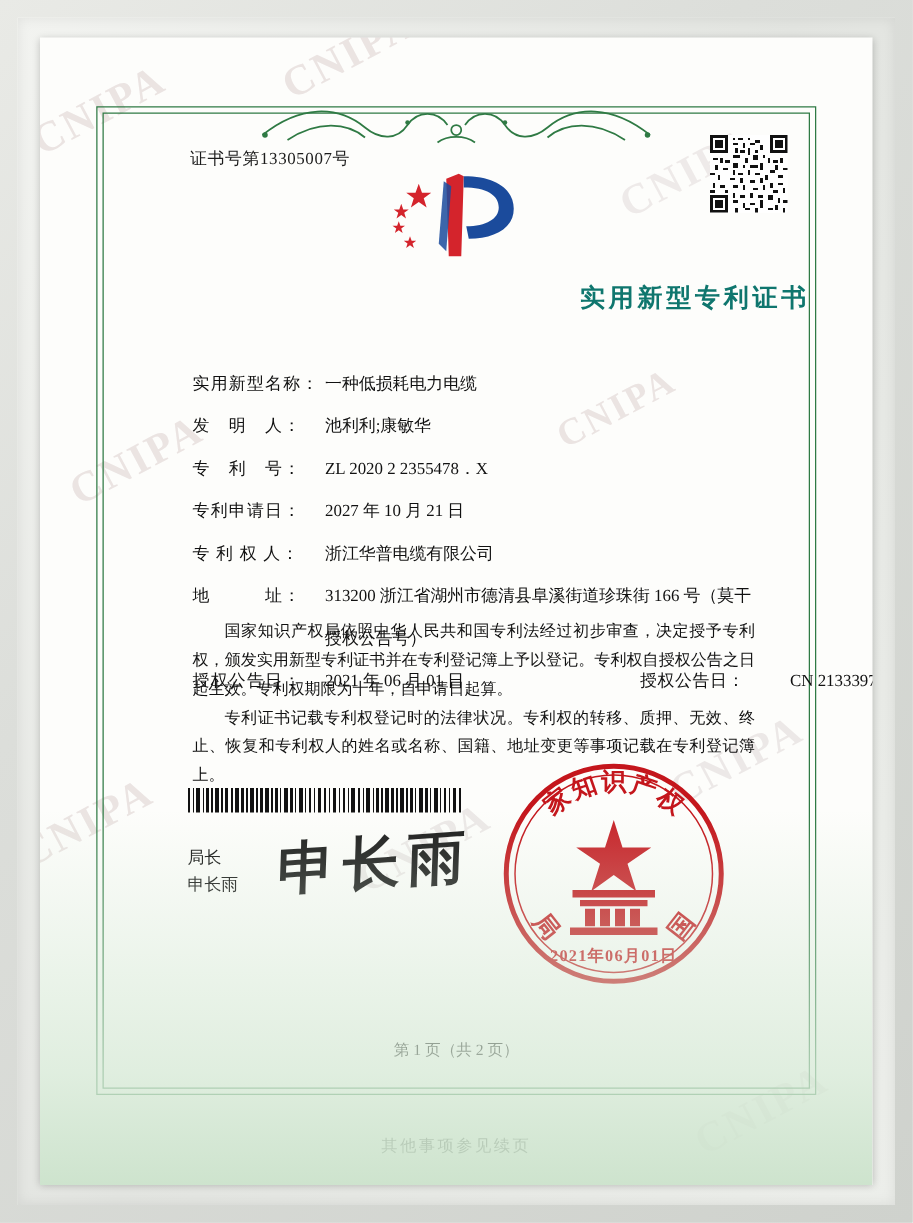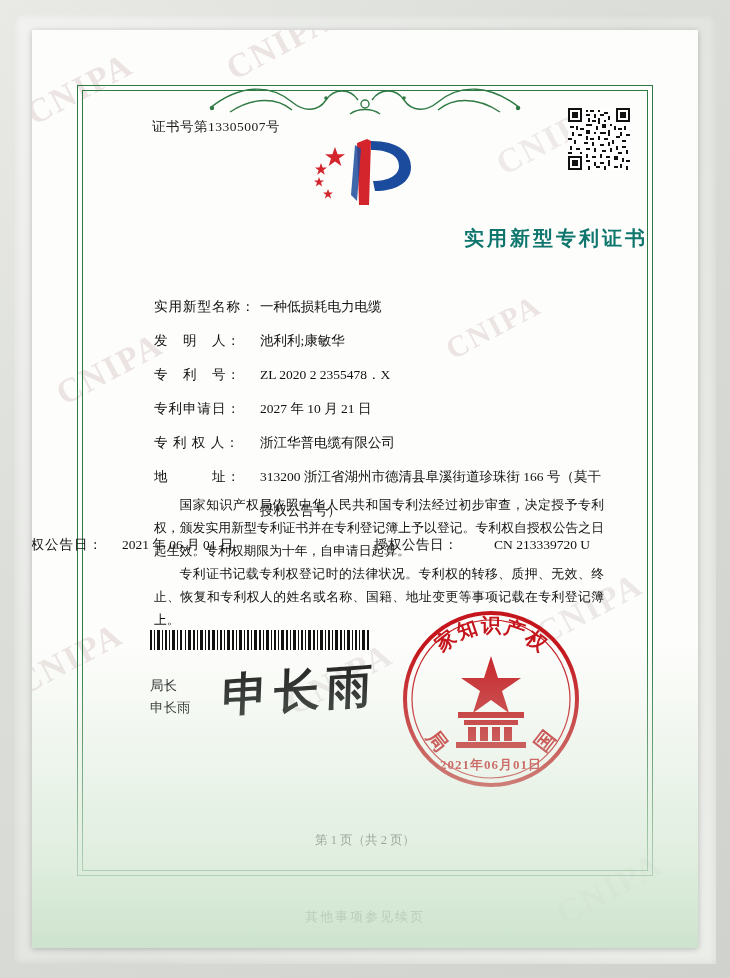--- a/index.html
+++ b/index.html
@@ -119,21 +119,20 @@
     position:absolute;
     left:72px; right:40px;
     top:200px;
     font-size:13.5px;
     color:#111;
     line-height:34px;
   }
   .frow{
     display:flex;
     align-items:flex-start;
-    justify-content:center;
   }
   .flabel{
     width:106px;
     flex:0 0 106px;
     letter-spacing:1px;
     white-space:nowrap;
   }
   .fvalue{
     flex:1 1 auto;
   }

